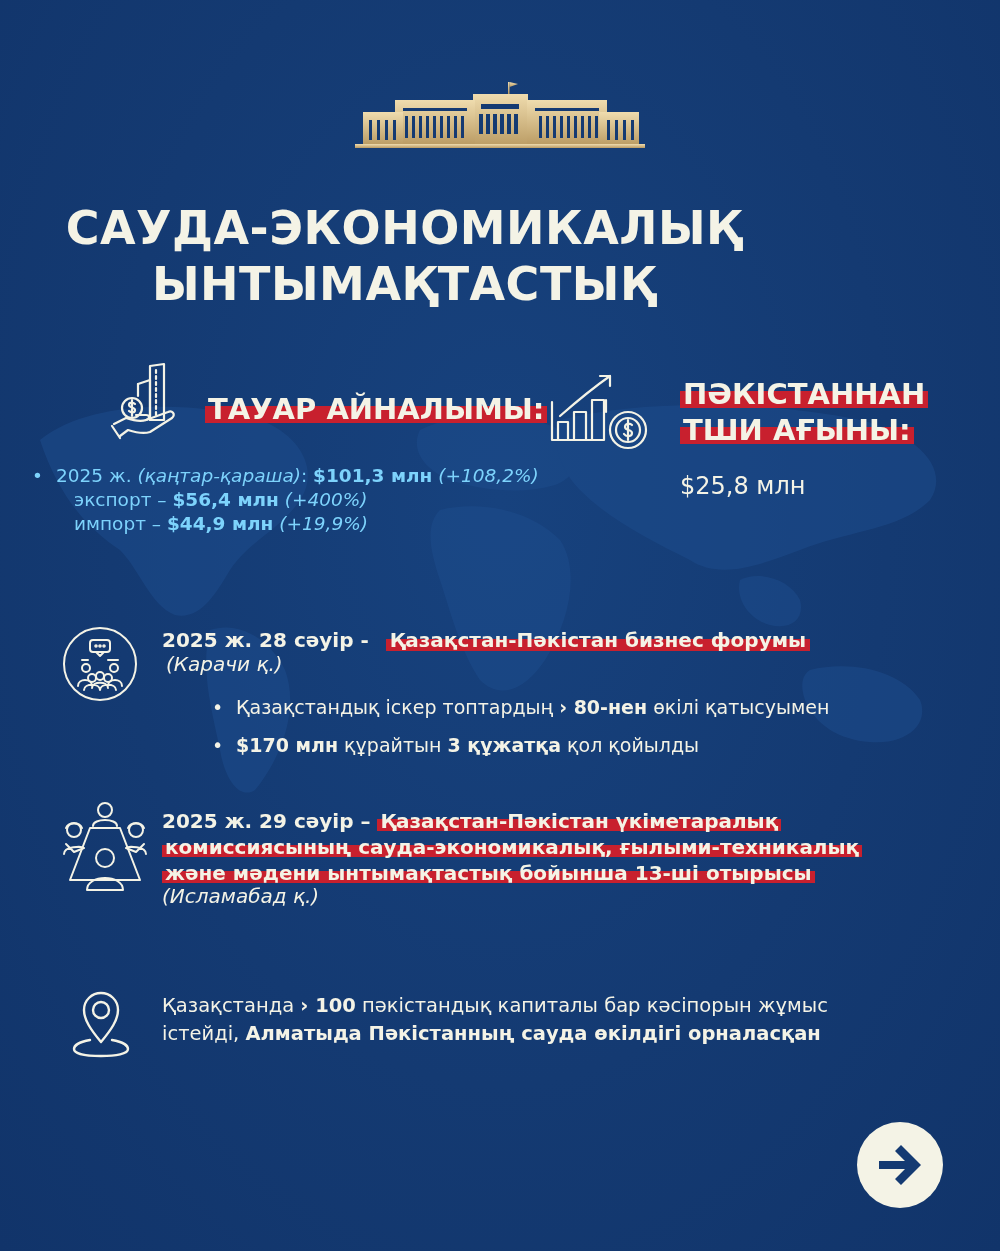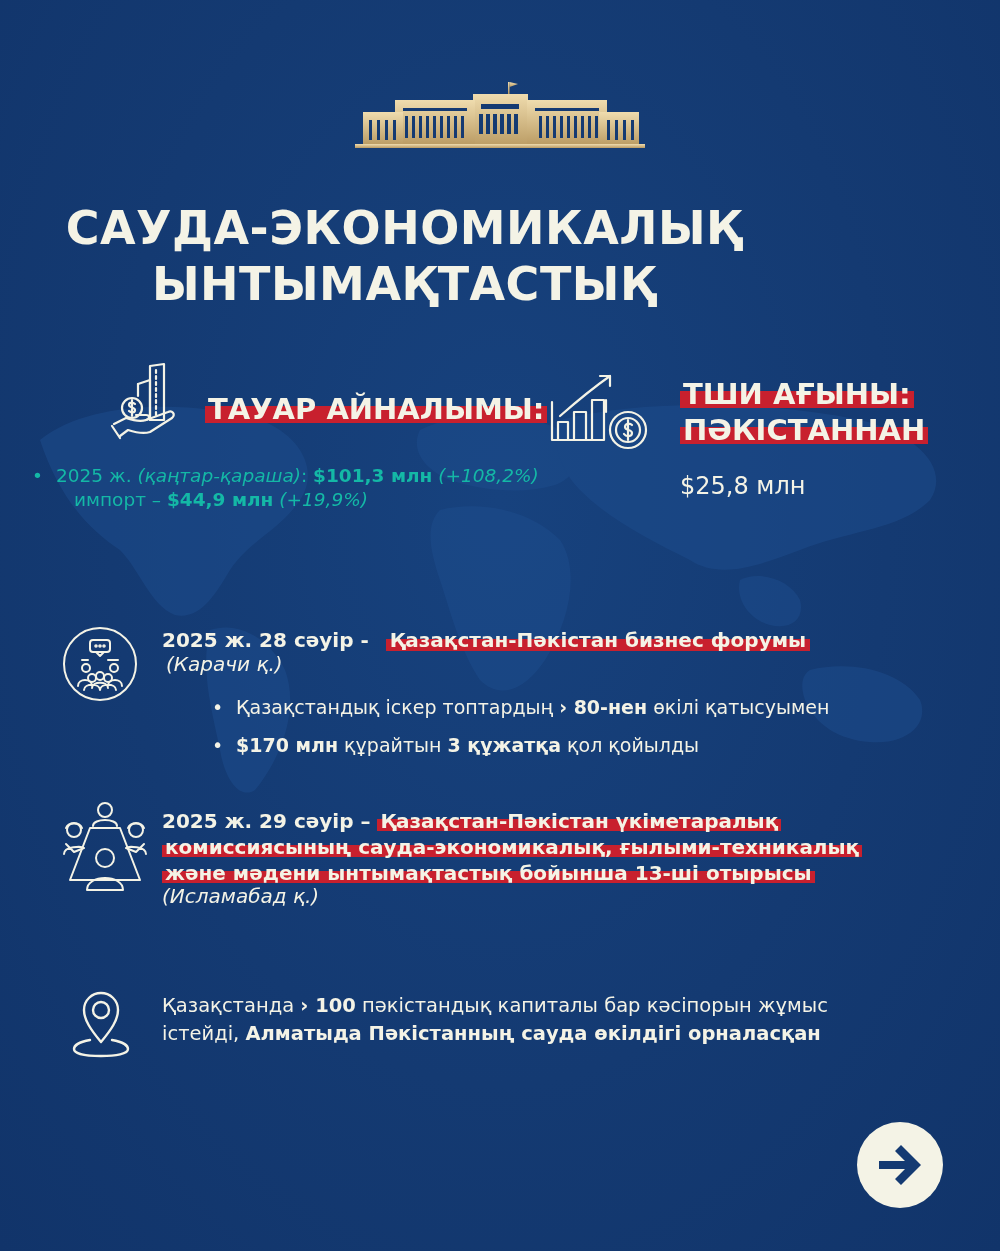--- a/index.html
+++ b/index.html
@@ -33,21 +33,21 @@
       background: #c8202e; padding: 0 4px; text-align: right;
     }
     .icon { position: absolute; }
     .icon svg { width: 100%; height: 100%; }
     .sec-head {
       position: absolute; font-weight: bold; font-size: 29px; line-height: 36px;
       color: #f4f3e6;
     }
     .trade-list {
       position: absolute; left: 32px; top: 464px; font-size: 18.5px; line-height: 24px;
-      color: #14b8a6;
+      color: #7dd3fc;
     }
     .trade-list .bullet { display: inline-block; width: 24px; }
     .trade-list .indent { padding-left: 42px; }
     .fdi-text {
       position: absolute; left: 680px; top: 472px; font-size: 24px; line-height: 28px;
     }
     .i { font-style: italic; }
     .b { font-weight: bold; }
     .event {
       position: absolute; font-size: 20px; line-height: 24px; color: #f4f3e6;
@@ -150,41 +150,44 @@
 </div>
 <div class="sec-head" style="left:205px; top:391px;">
   <span class="hl">ТАУАР АЙНАЛЫМЫ:</span>
 </div>
 
 <div class="trade-list">
   <div>
     <span class="bullet">•</span><span>2025 ж. </span><span class="i">(қаңтар-қараша)</span><span>: </span><span class="b">$101,3 млн</span><span class="i"> (+108,2%)</span>
   </div>
   <div class="indent">
+    <span>экспорт – </span><span class="b">$56,4 млн</span><span class="i"> (+400%)</span>
+  </div>
+  <div class="indent">
     <span>импорт – </span><span class="b">$44,9 млн</span><span class="i"> (+19,9%)</span>
   </div>
 </div>
 
 <div class="icon" style="left:548px; top:372px; width:108px; height:80px;">
   <svg viewBox="0 0 108 80" fill="none" stroke="#f4f3e6" stroke-width="2.2" stroke-linecap="round" stroke-linejoin="round">
     <path d="M4 30 L4 68 L54 68"></path>
     <rect x="10" y="50" width="10" height="18"></rect>
     <rect x="26" y="40" width="12" height="28"></rect>
     <rect x="44" y="28" width="12" height="40"></rect>
     <path d="M58 28 L58 40"></path>
     <path d="M12 44 C28 30 42 18 62 4"></path>
     <path d="M52 4 L62 4 L62 14"></path>
     <circle cx="80" cy="58" r="18"></circle>
     <circle cx="80" cy="58" r="12"></circle>
     <path d="M84 53 C82 51 77 51 77 55 C77 59 84 57 84 61 C84 65 78 65 76 62 M80 48 L80 68"></path>
   </svg>
 </div>
 <div class="sec-head" style="left:680px; top:376px; line-height:36px;">
+  <div><span class="hl">ПӘКІСТАННАН</span></div>
   <div><span class="hl">ТШИ АҒЫНЫ:</span></div>
-  <div><span class="hl">ПӘКІСТАННАН</span></div>
 </div>
 <div class="fdi-text">
   <div>$25,8 млн</div>
 </div>
 
 <div class="icon" style="left:62px; top:626px; width:76px; height:76px;">
   <svg viewBox="0 0 76 76" fill="none" stroke="#f4f3e6" stroke-width="2" stroke-linecap="round" stroke-linejoin="round">
     <circle cx="38" cy="38" r="36"></circle>
     <rect x="28" y="14" width="20" height="12" rx="3"></rect>
     <path d="M34 26 L38 30 L42 26"></path>

